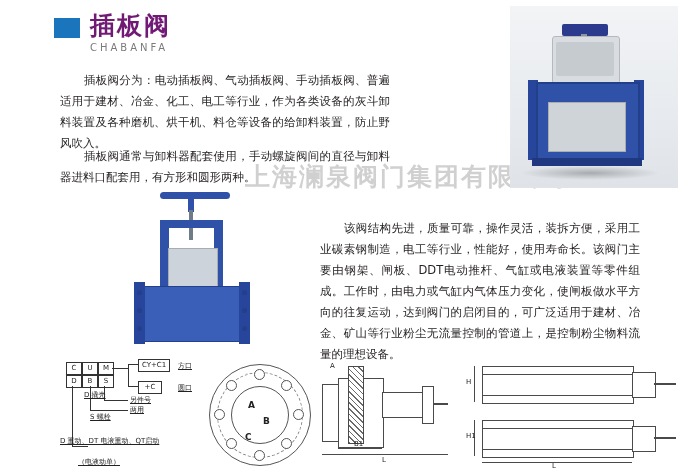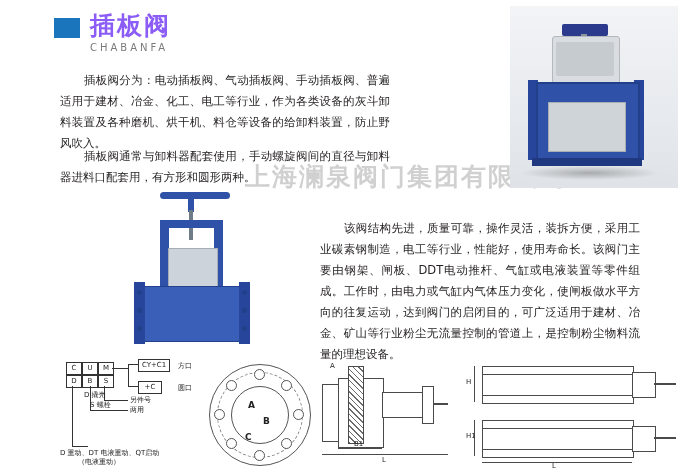--- a/index.html
+++ b/index.html
@@ -10,21 +10,21 @@
     color:#231f20;
     position:relative;
     overflow:hidden;
   }
   .page{position:absolute;inset:0;}
 
   
   .title-block{position:absolute;left:54px;top:12px;display:flex;align-items:flex-start;}
   .title-bar{width:26px;height:20px;background:#1b75bc;margin-top:6px;margin-right:10px;}
   .title-texts{display:flex;flex-direction:column;}
-  .title-cn{font-size:25px;font-weight:bold;color:#8b5cf6;letter-spacing:2px;line-height:28px;}
+  .title-cn{font-size:25px;font-weight:bold;color:#701a75;letter-spacing:2px;line-height:28px;}
   .title-en{font-size:10px;color:#7a7a7a;letter-spacing:3px;margin-top:2px;}
 
   
   .para{
     position:absolute;
     font-size:11.5px;
     line-height:21px;
     color:#231f20;
     text-align:justify;
     text-justify:inter-ideograph;
@@ -76,21 +76,21 @@
   .v-rflange{position:absolute;left:119px;top:92px;width:11px;height:62px;background:#27459a;}
   .v-bolt{position:absolute;width:5px;height:5px;background:#22408a;border-radius:50%;}
 
   
   .bottom{position:absolute;left:0;top:358px;width:692px;height:114px;}
 
   
   .code-d{position:absolute;left:60px;top:4px;width:170px;height:104px;font-size:6.5px;color:#222;}
   .cbox{position:absolute;border:1px solid #333;background:#fff;text-align:center;line-height:11px;font-size:7px;}
   .cline{position:absolute;background:#333;}
-  .clabel{position:absolute;font-size:7px;white-space:nowrap;color:#222;}
+  .clabel{position:absolute;font-size:7px;white-space:nowrap;color:#222;text-decoration:underline;}
 
   
   .flange-d{position:absolute;left:205px;top:2px;width:108px;height:108px;}
   .fl-outer{position:absolute;left:4px;top:4px;width:100px;height:100px;border:1px solid #555;border-radius:50%;background:#fff;}
   .fl-bolt-c{position:absolute;left:12px;top:12px;width:84px;height:84px;border:1px dashed #888;border-radius:50%;}
   .fl-inner{position:absolute;left:26px;top:26px;width:56px;height:56px;border:1px solid #555;border-radius:50%;}
   .fl-hole{position:absolute;width:9px;height:9px;border:1px solid #555;border-radius:50%;background:#fff;}
   .fl-txt{position:absolute;font-size:9px;font-weight:bold;color:#222;}
 
   
@@ -182,26 +182,26 @@
 
       <div class="cline" style="left:44px;top:24px;width:1px;height:14px;"></div>
       <div class="cline" style="left:44px;top:38px;width:24px;height:1px;"></div>
       <div class="clabel" style="left:70px;top:33px;">另件号</div>
 
       <div class="cline" style="left:30px;top:24px;width:1px;height:24px;"></div>
       <div class="cline" style="left:30px;top:48px;width:38px;height:1px;"></div>
       <div class="clabel" style="left:70px;top:43px;">两用</div>
 
       <div class="clabel" style="left:24px;top:28px;">D 撬壳</div>
-      <div class="clabel" style="left:30px;top:38px;">S 螺栓</div>
+      <div class="clabel" style="left:30px;top:50px;">S 螺栓</div>
 
       <div class="cline" style="left:12px;top:24px;width:1px;height:60px;"></div>
       <div class="cline" style="left:12px;top:84px;width:16px;height:1px;"></div>
-      <div class="clabel" style="left:0px;top:86px;">D 重动、DT 电液重动、QT启动</div>
-      <div class="clabel" style="left:18px;top:95px;">（电液重动）</div>
+      <div class="clabel" style="left:0px;top:74px;">D 重动、DT 电液重动、QT启动</div>
+      <div class="clabel" style="left:18px;top:95px;">（电液动单）</div>
     </div>
 
     <div class="flange-d">
       <div class="fl-outer"></div>
       <div class="fl-bolt-c"></div>
       <div class="fl-inner"></div>
       <div class="fl-hole" style="left:49px;top:9px;"></div>
       <div class="fl-hole" style="left:76px;top:20px;"></div>
       <div class="fl-hole" style="left:88px;top:49px;"></div>
       <div class="fl-hole" style="left:76px;top:78px;"></div>

